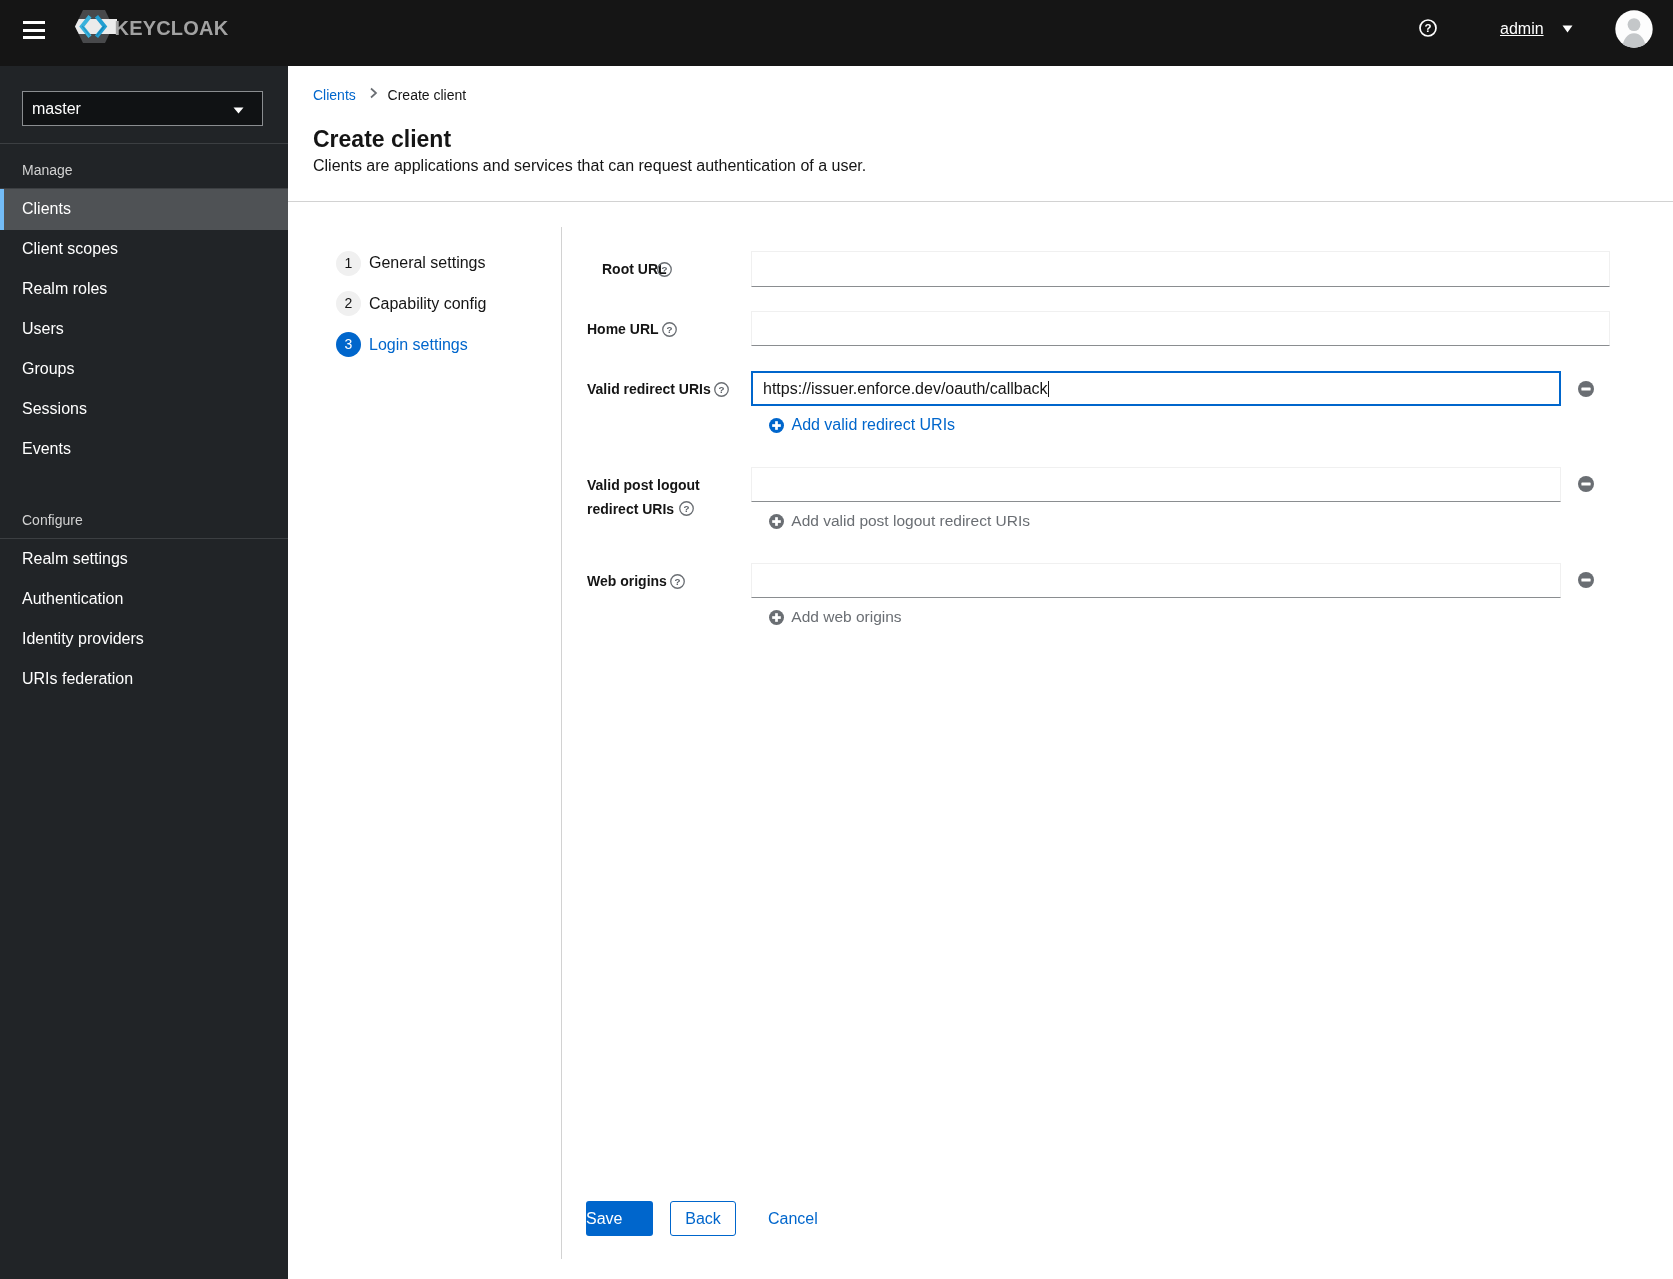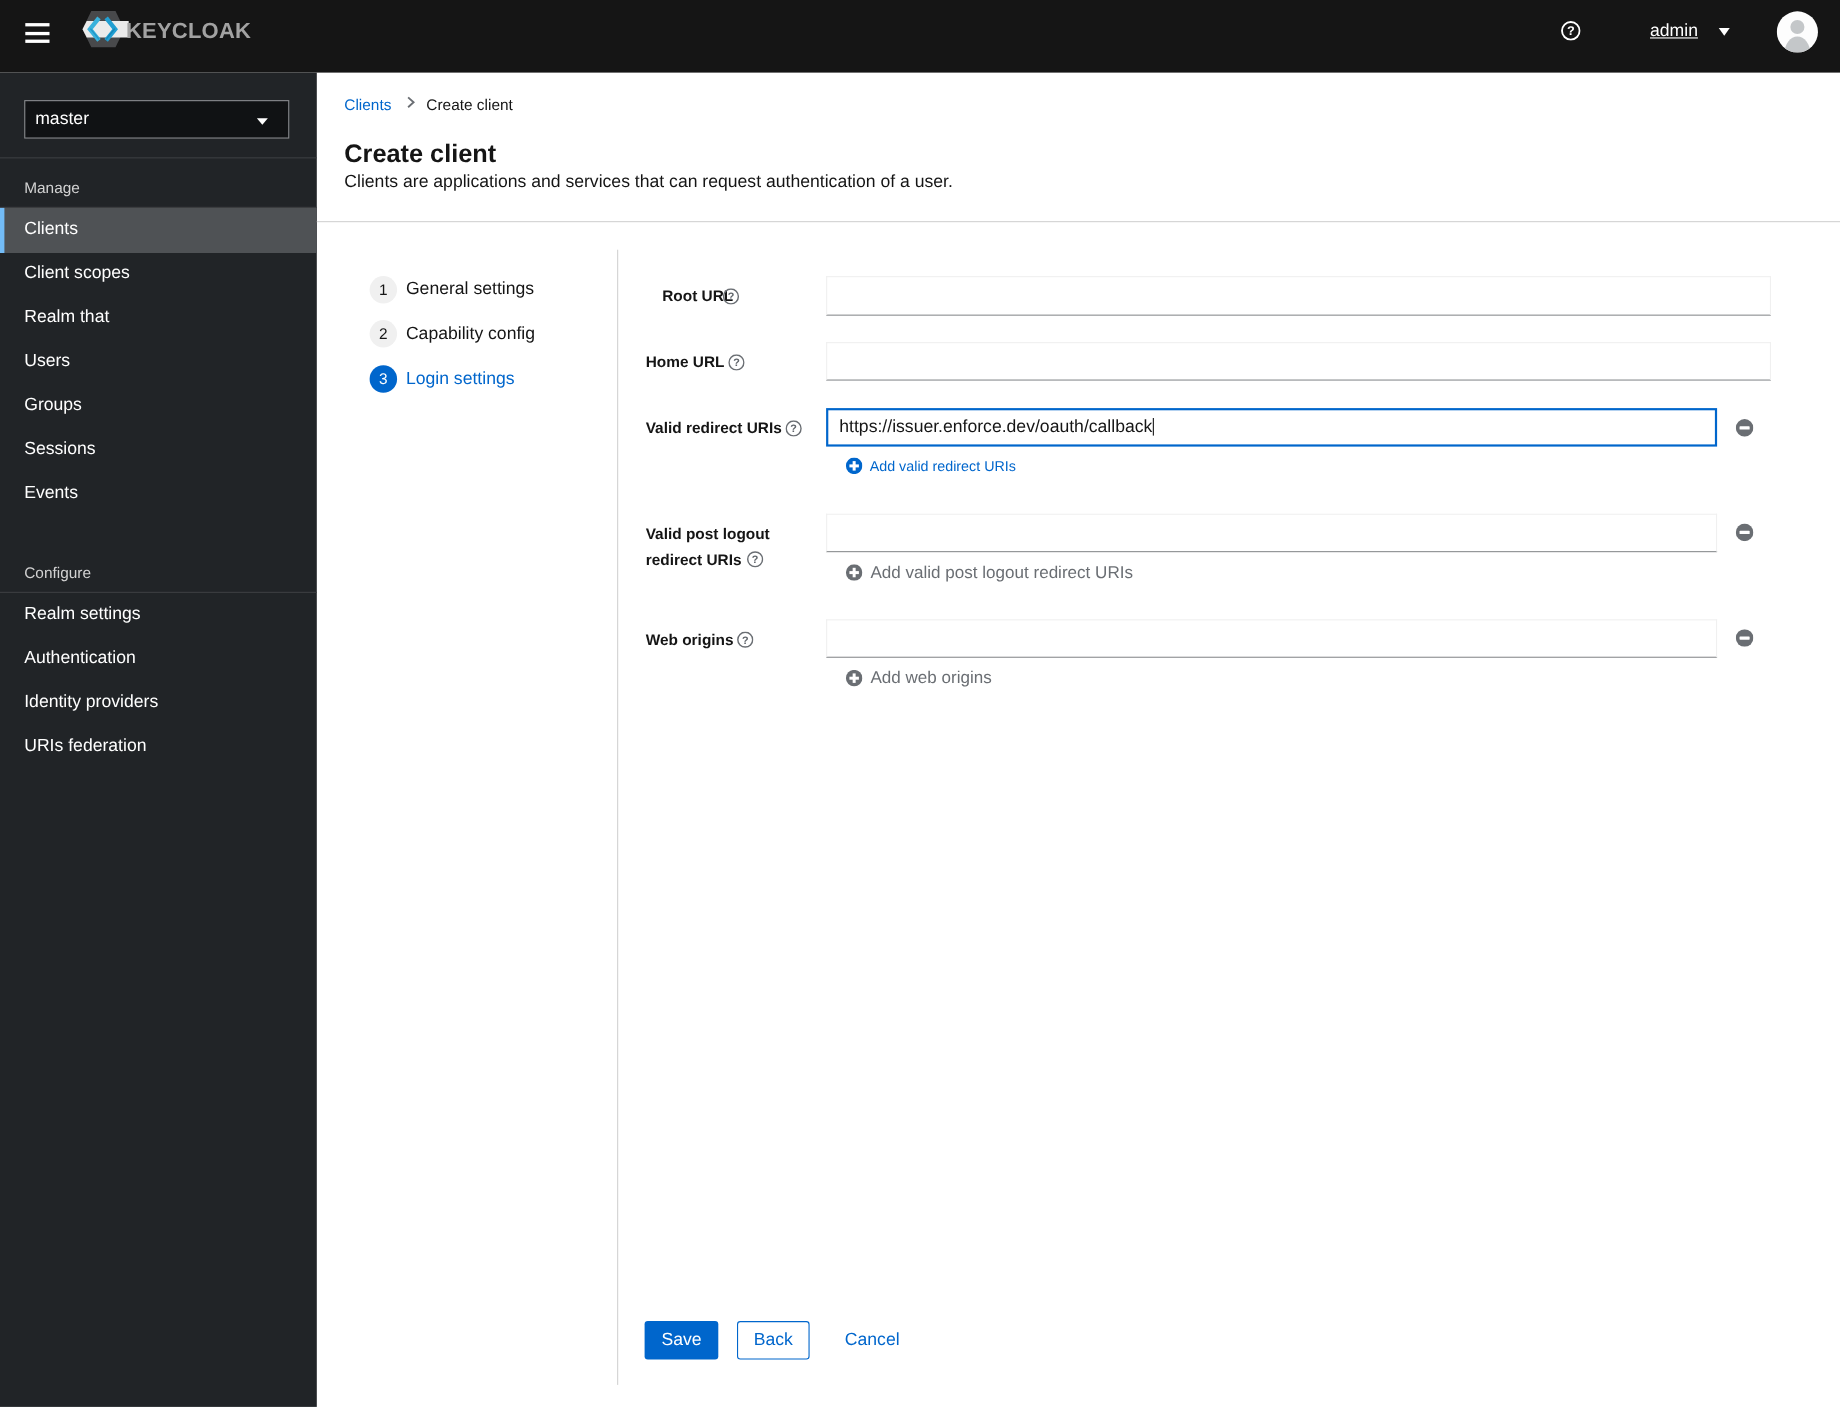--- a/index.html
+++ b/index.html
@@ -71,21 +71,21 @@
   <div class="abs" id="realmsel">master
     <svg class="abs" style="right:18px;top:15px;" width="11" height="7" viewBox="0 0 11 7">
         <polygon points="0.5,0.5 10.5,0.5 5.5,6.5" fill="#fff"></polygon>
       </svg>
   </div>
   <div class="sdiv" style="top:77px;"></div>
   <div class="navtitle" style="top:96px;">Manage</div>
   <div class="sdiv" style="top:122px;"></div>
   <div class="navitem navsel" style="top:123px;">Clients</div>
   <div class="navitem" style="top:163px;">Client scopes</div>
-  <div class="navitem" style="top:203px;">Realm that</div>
+  <div class="navitem" style="top:203px;">Realm roles</div>
   <div class="navitem" style="top:243px;">Users</div>
   <div class="navitem" style="top:283px;">Groups</div>
   <div class="navitem" style="top:323px;">Sessions</div>
   <div class="navitem" style="top:363px;">Events</div>
   <div class="navtitle" style="top:446px;">Configure</div>
   <div class="sdiv" style="top:472px;"></div>
   <div class="navitem" style="top:473px;">Realm settings</div>
   <div class="navitem" style="top:513px;">Authentication</div>
   <div class="navitem" style="top:553px;">Identity providers</div>
   <div class="navitem" style="top:593px;">URIs federation</div>
@@ -127,21 +127,21 @@
 <label class="f" style="left:587px;top:381px;">Valid redirect URIs</label>
 <svg class="abs qi" style="left:714px;top:382px;" width="15" height="15" viewBox="0 0 16 16">
     <circle cx="8" cy="8" r="7.2" fill="none" stroke="#6a6e73" stroke-width="1.4"></circle>
     <text x="8" y="11.8" text-anchor="middle" font-size="10.5" font-weight="bold" fill="#60656b" font-family="Liberation Sans,sans-serif">?</text>
   </svg>
 <div class="abs" style="left:751px;top:371px;width:810px;height:35px;border:2px solid #0066cc;background:#fff;font-size:16px;color:#151515;line-height:31px;padding-left:10px;">https://issuer.enforce.dev/oauth/callback<span style="display:inline-block;width:1px;height:16px;background:#151515;vertical-align:-3px;"></span></div>
 <svg class="abs" style="left:1578px;top:381px;" width="16" height="16" viewBox="0 0 16 16">
     <circle cx="8" cy="8" r="8" fill="#6a6e73"></circle>
     <rect x="3.4" y="6.6" width="9.2" height="2.9" rx="0.6" fill="#fff"></rect>
   </svg>
-<div class="abs" style="left:769px;top:416px;font-size:13px;">
+<div class="abs" style="left:769px;top:416px;font-size:16px;">
   <svg style="vertical-align:-3px;" width="15" height="15" viewBox="0 0 16 16">
       <circle cx="8" cy="8" r="8" fill="#0066cc"></circle>
       <rect x="3.4" y="6.6" width="9.2" height="2.9" fill="#fff"></rect>
       <rect x="6.55" y="3.4" width="2.9" height="9.2" fill="#fff"></rect>
     </svg>
   <span class="blue" style="margin-left:3px;">Add valid redirect URIs</span>
 </div>
 
 <label class="f" style="left:587px;top:477px;">Valid post logout</label>
 <label class="f" style="left:587px;top:501px;">redirect URIs</label>
@@ -175,15 +175,15 @@
   </svg>
 <div class="abs" style="left:769px;top:608px;font-size:15.5px;">
   <svg style="vertical-align:-3px;" width="15" height="15" viewBox="0 0 16 16">
       <circle cx="8" cy="8" r="8" fill="#6a6e73"></circle>
       <rect x="3.4" y="6.6" width="9.2" height="2.9" fill="#fff"></rect>
       <rect x="6.55" y="3.4" width="2.9" height="9.2" fill="#fff"></rect>
     </svg>
   <span class="gray" style="margin-left:3px;">Add web origins</span>
 </div>
 
-<div class="abs" style="left:586px;top:1201px;width:67px;height:35px;background:#0066cc;border-radius:3px;color:#fff;font-size:16px;text-align:center;line-height:35px;">Save</div>
+<div class="abs" style="left:586px;top:1201px;width:67px;height:35px;background:#0066cc;border-radius:3px;color:#fff;font-size:16px;text-align:left;line-height:35px;">Save</div>
 <div class="abs" style="left:670px;top:1201px;width:66px;height:35px;background:#fff;border:1px solid #0066cc;border-radius:3px;color:#0066cc;font-size:16px;text-align:center;line-height:33px;">Back</div>
 <div class="abs blue" style="left:768px;top:1210px;font-size:16px;">Cancel</div>
 
 </body></html>

